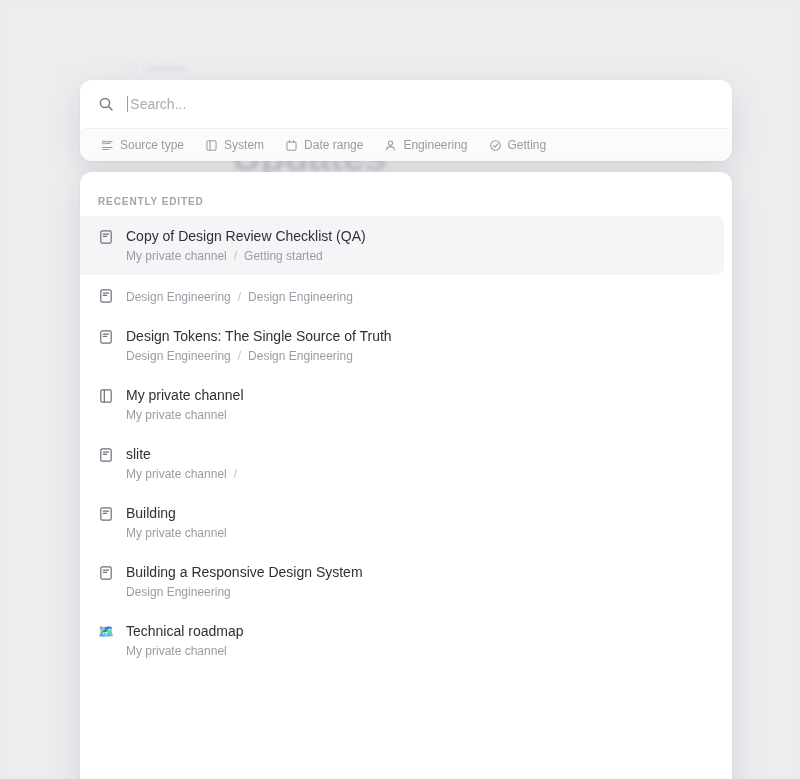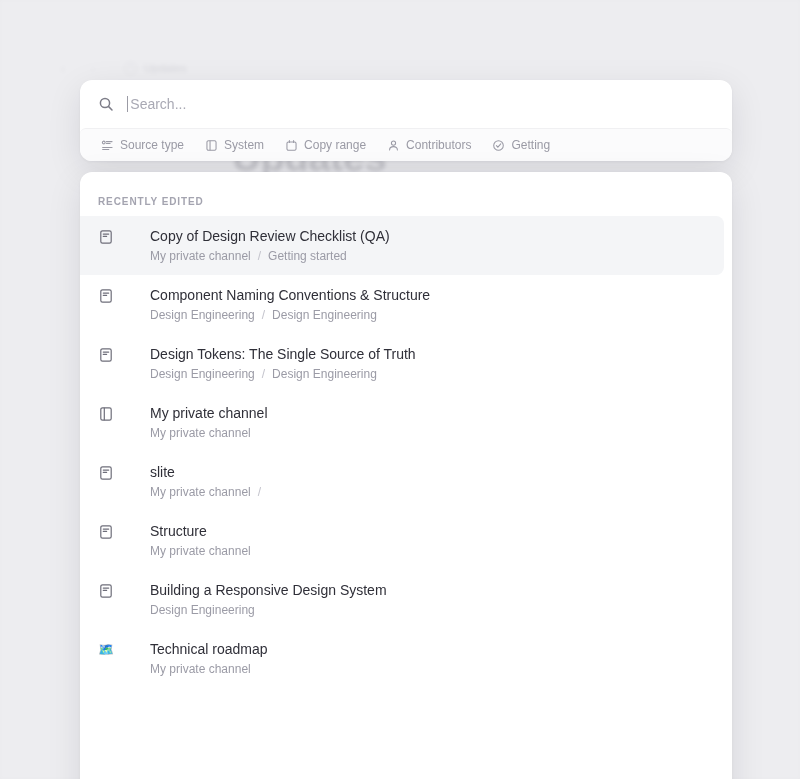--- a/index.html
+++ b/index.html
@@ -197,21 +197,21 @@
   .row-icon svg { display: block; width: 16px; height: 16px; }
   .row-emoji {
     flex: 0 0 16px;
     width: 16px; height: 16px;
     margin-top: 2px;
     font-size: 13px;
     line-height: 16px;
     text-align: center;
   }
 
-  .row-text { min-width: 0; margin-left: 24px; }
+  .row-text { min-width: 0; }
   .row-title {
     font-size: 14px;
     color: #2f2f38;
     line-height: 18px;
     white-space: nowrap;
   }
   .row-path {
     margin-top: 3px;
     font-size: 12px;
     color: #9b9ba6;
@@ -286,29 +286,29 @@
         </svg>
         <span>System</span>
       </div>
 
       <div class="filter-chip">
         <svg viewBox="0 0 16 16" fill="none" stroke="currentColor" stroke-width="1.3" stroke-linecap="round">
           <rect x="2.4" y="3.6" width="11.2" height="10.2" rx="1.8"></rect>
           <line x1="5.4" y1="2" x2="5.4" y2="4.4"></line>
           <line x1="10.6" y1="2" x2="10.6" y2="4.4"></line>
         </svg>
-        <span>Copy range</span>
+        <span>Date range</span>
       </div>
 
       <div class="filter-chip">
         <svg viewBox="0 0 16 16" fill="none" stroke="currentColor" stroke-width="1.3" stroke-linecap="round">
           <circle cx="8" cy="5" r="2.6"></circle>
           <path d="M3.2 13.4c0-2.5 2.1-4 4.8-4s4.8 1.5 4.8 4"></path>
         </svg>
-        <span>Contributors</span>
+        <span>Engineering</span>
       </div>
 
       <div class="filter-chip">
         <svg viewBox="0 0 16 16" fill="none" stroke="currentColor" stroke-width="1.3" stroke-linecap="round">
           <circle cx="8" cy="8" r="5.9"></circle>
           <path d="M5.4 8.1 7.2 10 10.8 6"></path>
         </svg>
         <span>Getting</span>
       </div>
 
@@ -340,21 +340,20 @@
 
       <div class="result-row">
         <span class="row-icon">
           <svg viewBox="0 0 16 16" fill="none" stroke="currentColor" stroke-width="1.2" stroke-linecap="round">
             <rect x="2.8" y="1.8" width="10.4" height="12.4" rx="1.7"></rect>
             <line x1="5.3" y1="5.1" x2="10.7" y2="5.1"></line>
             <line x1="5.3" y1="7.4" x2="8.6" y2="7.4"></line>
           </svg>
         </span>
         <span class="row-text">
-          <span class="row-title">Component Naming Conventions &amp; Structure</span>
           <span class="row-path">
             <span>Design Engineering</span>
             <span class="sep">/</span>
             <span>Design Engineering</span>
           </span>
         </span>
       </div>
 
       <div class="result-row">
         <span class="row-icon">
@@ -409,21 +408,21 @@
 
       <div class="result-row">
         <span class="row-icon">
           <svg viewBox="0 0 16 16" fill="none" stroke="currentColor" stroke-width="1.2" stroke-linecap="round">
             <rect x="2.8" y="1.8" width="10.4" height="12.4" rx="1.7"></rect>
             <line x1="5.3" y1="5.1" x2="10.7" y2="5.1"></line>
             <line x1="5.3" y1="7.4" x2="8.6" y2="7.4"></line>
           </svg>
         </span>
         <span class="row-text">
-          <span class="row-title">Structure</span>
+          <span class="row-title">Building</span>
           <span class="row-path">
             <span>My private channel</span>
           </span>
         </span>
       </div>
 
       <div class="result-row">
         <span class="row-icon">
           <svg viewBox="0 0 16 16" fill="none" stroke="currentColor" stroke-width="1.2" stroke-linecap="round">
             <rect x="2.8" y="1.8" width="10.4" height="12.4" rx="1.7"></rect>

